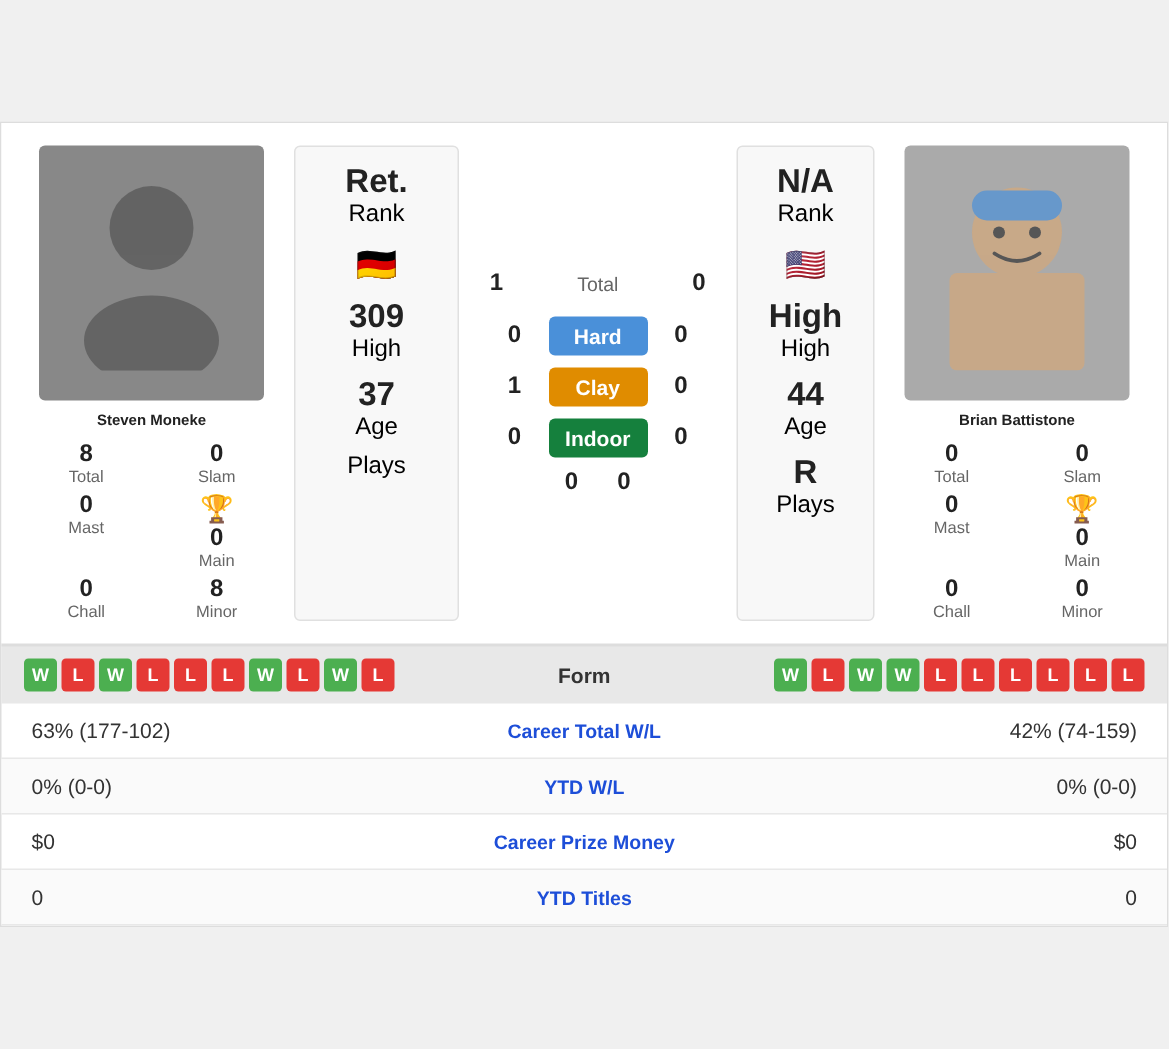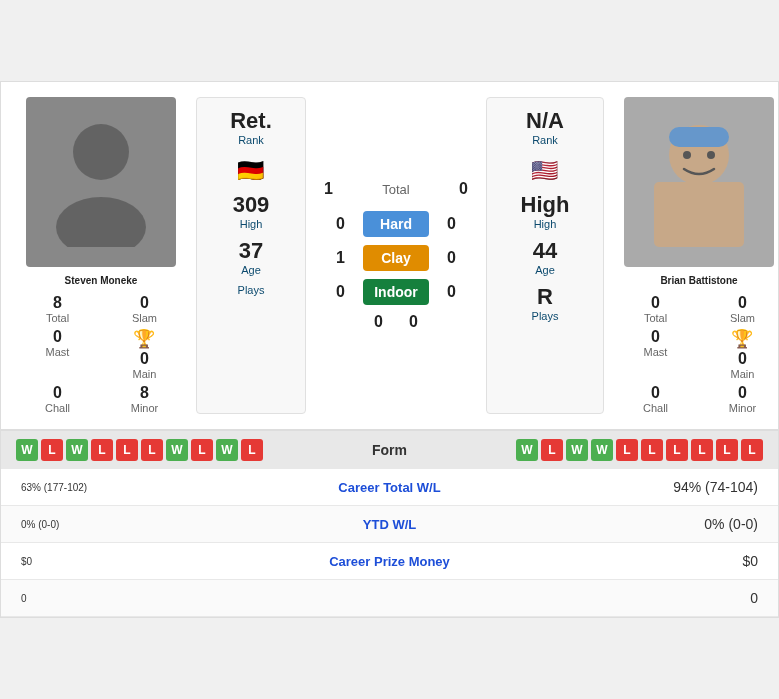--- a/index.html
+++ b/index.html
@@ -98,22 +98,22 @@
       display: flex;
       flex-direction: column;
       align-items: center;
     }
     .middle-stat-value {
       font-size: 22px;
       font-weight: bold;
       color: #222;
     }
     .middle-stat-label {
-      font-size: 11px;
-      color: #0c4a6e;
+      font-size: 16px;
+      color: #000000;
     }
     .flag-emoji {
       font-size: 22px;
       margin-top: 4px;
     }
     
     .center-section {
       flex: 1;
       display: flex;
       flex-direction: column;
@@ -158,21 +158,21 @@
       margin-bottom: 5px;
     }
     .total-label {
       font-size: 13px;
       color: #666;
       width: 90px;
       text-align: center;
     }
     
     .right-stats {
-      width: 118px;
+      width: 92px;
       flex-shrink: 0;
       display: flex;
       flex-direction: column;
       align-items: center;
       background: #f8f8f8;
       border: 1px solid #e0e0e0;
       border-radius: 4px;
       margin: 0 10px;
       padding: 10px 5px;
       gap: 8px;
@@ -217,21 +217,21 @@
       border-bottom: 1px solid #e8e8e8;
       padding: 10px 20px;
       align-items: center;
     }
     .stats-table-row:nth-child(even) {
       background: #fafafa;
     }
     .stats-left {
       flex: 1;
       text-align: left;
-      font-size: 10px;
+      font-size: 14px;
       color: #333;
     }
     .stats-center {
       width: 200px;
       text-align: center;
       font-size: 13px;
       font-weight: bold;
       color: #1d4ed8;
     }
     .stats-right {
@@ -431,31 +431,32 @@
         <span class="form-badge l">L</span>
         <span class="form-badge l">L</span>
         <span class="form-badge l">L</span>
       </div>
   </div>
 
   <div class="stats-table" id="stats-table">
       <div class="stats-table-row">
         <div class="stats-left">63% (177-102)</div>
         <div class="stats-center">Career Total W/L</div>
-        <div class="stats-right">94% (74-104)</div>
+        <div class="stats-right">42% (74-159)</div>
       </div>
       <div class="stats-table-row">
         <div class="stats-left">0% (0-0)</div>
         <div class="stats-center">YTD W/L</div>
         <div class="stats-right">0% (0-0)</div>
       </div>
       <div class="stats-table-row">
         <div class="stats-left">$0</div>
         <div class="stats-center">Career Prize Money</div>
         <div class="stats-right">$0</div>
       </div>
       <div class="stats-table-row">
         <div class="stats-left">0</div>
+        <div class="stats-center">YTD Titles</div>
         <div class="stats-right">0</div>
       </div>
     </div>
 
 </div>
 
 </body></html>

